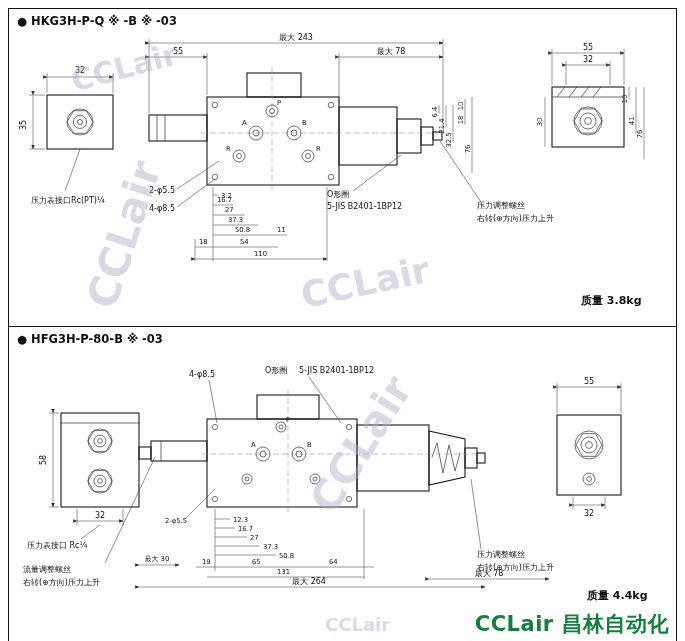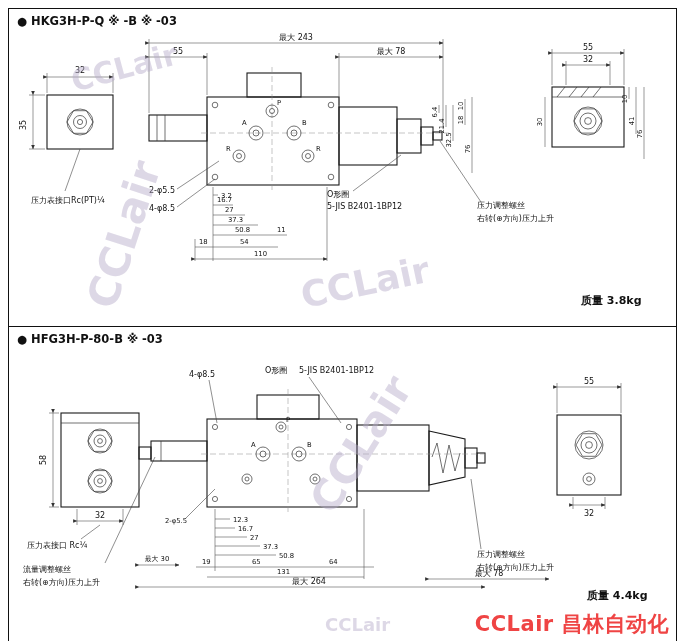--- a/index.html
+++ b/index.html
@@ -12,21 +12,21 @@
   .ttl { font-size:11.5px; font-weight:bold; }
   .t7 { font-size:6.8px; }
   .t8 { font-size:8px; }
   .mass { font-size:11px; font-weight:bold; }
   .ln  { stroke:#1a1a1a; stroke-width:1.1; fill:none; }
   .thin{ stroke:#333; stroke-width:0.7; fill:none; }
   .dim { stroke:#555; stroke-width:0.6; fill:none; }
   .cl  { stroke:#888; stroke-width:0.5; fill:none; stroke-dasharray:6 3; }
   .ldr { stroke:#444; stroke-width:0.6; fill:none; }
   .watermark { position:absolute; color:#b5aac8; opacity:0.45; font-weight:bold; z-index:5; white-space:nowrap; }
-  .footer-brand { position:absolute; right:16px; top:610px; font-size:21px; font-weight:bold; color:#ef4444; z-index:6; letter-spacing:0.5px; }
+  .footer-brand { position:absolute; right:16px; top:610px; font-size:21px; font-weight:bold; color:#15803d; z-index:6; letter-spacing:0.5px; }
 </style>
 </head>
 <body>
 
 <div class="panel panel-1">
 <svg width="666" height="307" viewBox="0 0 666 307">
   <defs>
     <marker id="a1" markerWidth="7" markerHeight="6" refX="6.5" refY="3" orient="auto">
           <path d="M0,0L7,3L0,6z" fill="#333"></path>
         </marker>

